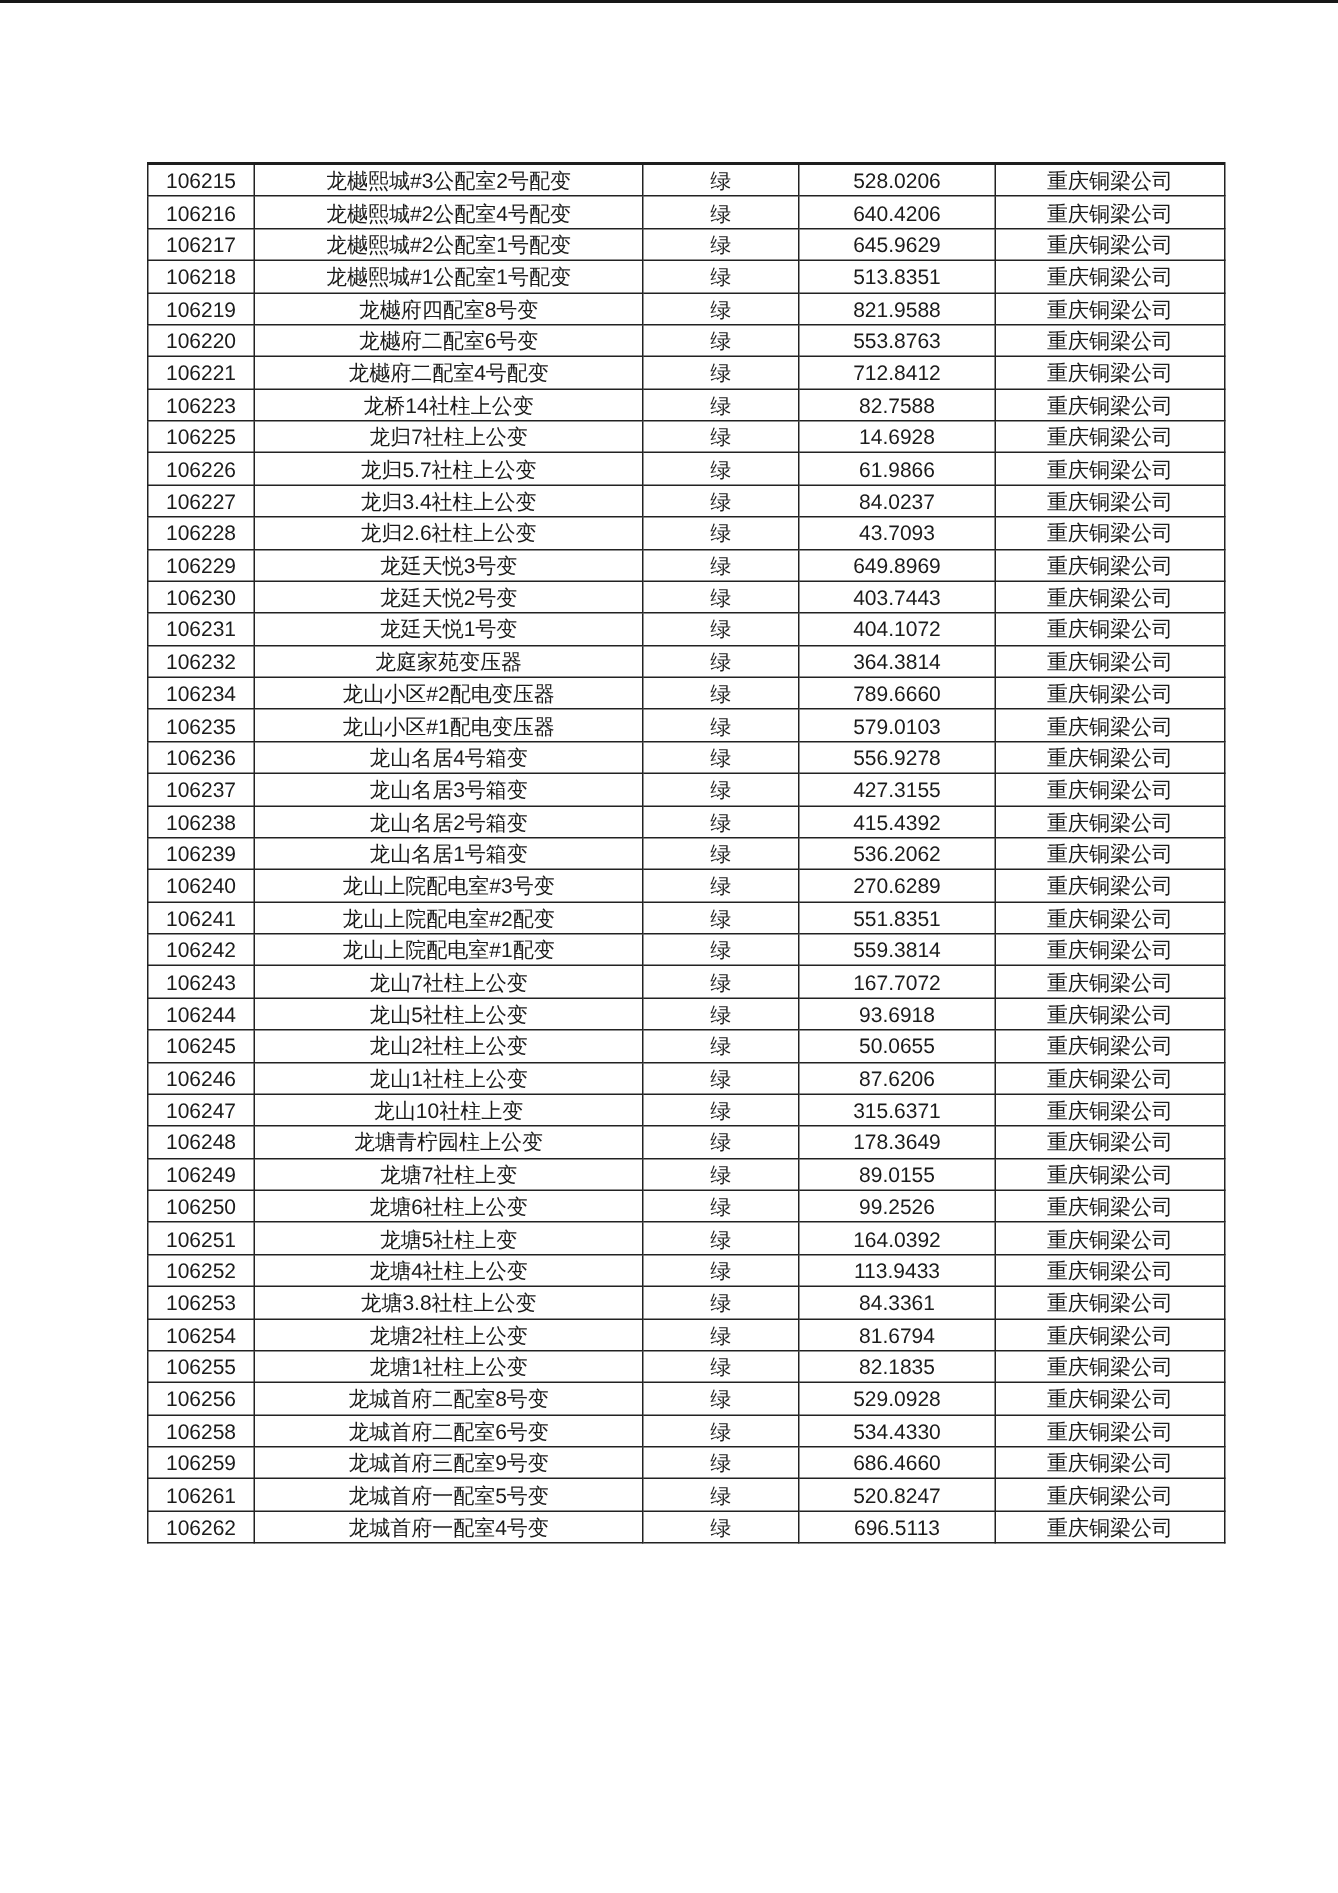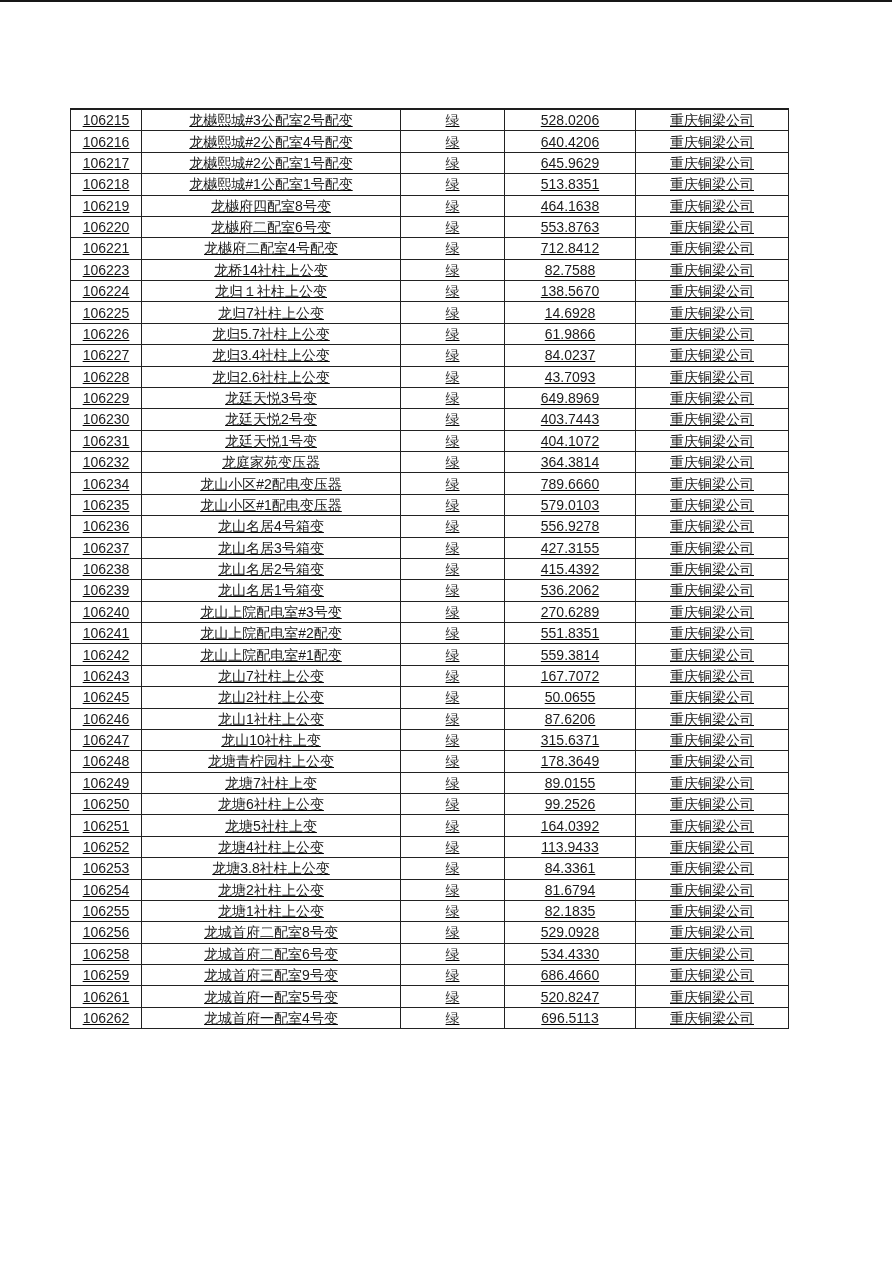--- a/index.html
+++ b/index.html
@@ -17,24 +17,23 @@
   .top-edge {
     position: absolute;
     top: 0;
     left: 0;
     width: 892px;
     height: 2px;
     background: #171717;
   }
   .sheet {
     position: absolute;
-    left: 70px;
+    left: 98px;
     top: 108px;
     width: 718px;
-    text-decoration: underline;
   }
   table.data-grid {
     border-collapse: collapse;
     table-layout: fixed;
     width: 718px;
     border-top: 2px solid #1e1e1e;
   }
   table.data-grid td {
     border: 1px solid #222222;
     height: 20.38px;
@@ -93,21 +92,21 @@
           <td>106218</td>
           <td>龙樾熙城#1公配室1号配变</td>
           <td>绿</td>
           <td>513.8351</td>
           <td>重庆铜梁公司</td>
         </tr>
         <tr>
           <td>106219</td>
           <td>龙樾府四配室8号变</td>
           <td>绿</td>
-          <td>464.1638</td>
+          <td>821.9588</td>
           <td>重庆铜梁公司</td>
         </tr>
         <tr>
           <td>106220</td>
           <td>龙樾府二配室6号变</td>
           <td>绿</td>
           <td>553.8763</td>
           <td>重庆铜梁公司</td>
         </tr>
         <tr>
@@ -118,27 +117,20 @@
           <td>重庆铜梁公司</td>
         </tr>
         <tr>
           <td>106223</td>
           <td>龙桥14社柱上公变</td>
           <td>绿</td>
           <td>82.7588</td>
           <td>重庆铜梁公司</td>
         </tr>
         <tr>
-          <td>106224</td>
-          <td>龙归１社柱上公变</td>
-          <td>绿</td>
-          <td>138.5670</td>
-          <td>重庆铜梁公司</td>
-        </tr>
-        <tr>
           <td>106225</td>
           <td>龙归7社柱上公变</td>
           <td>绿</td>
           <td>14.6928</td>
           <td>重庆铜梁公司</td>
         </tr>
         <tr>
           <td>106226</td>
           <td>龙归5.7社柱上公变</td>
           <td>绿</td>
@@ -248,20 +240,27 @@
           <td>龙山上院配电室#1配变</td>
           <td>绿</td>
           <td>559.3814</td>
           <td>重庆铜梁公司</td>
         </tr>
         <tr>
           <td>106243</td>
           <td>龙山7社柱上公变</td>
           <td>绿</td>
           <td>167.7072</td>
+          <td>重庆铜梁公司</td>
+        </tr>
+        <tr>
+          <td>106244</td>
+          <td>龙山5社柱上公变</td>
+          <td>绿</td>
+          <td>93.6918</td>
           <td>重庆铜梁公司</td>
         </tr>
         <tr>
           <td>106245</td>
           <td>龙山2社柱上公变</td>
           <td>绿</td>
           <td>50.0655</td>
           <td>重庆铜梁公司</td>
         </tr>
         <tr>

